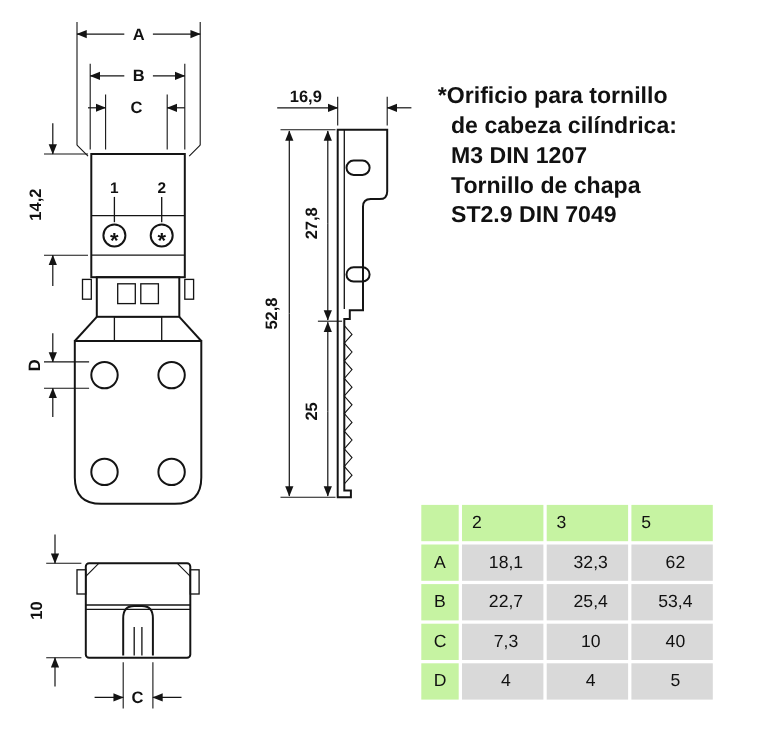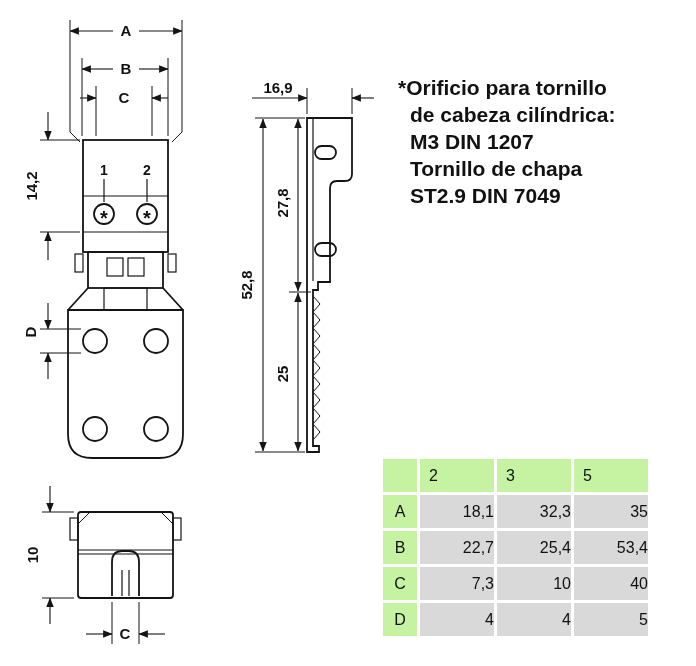--- a/index.html
+++ b/index.html
@@ -20,21 +20,21 @@
   .note { position:absolute; left:398px; top:74px; width:300px; color:#111;
           font-size:21px; font-weight:700; line-height:27px; }
   .note-line { padding-left:12px; }
   .note-line.first { padding-left:0; }
 
   
   .spec-table { position:absolute; left:380px; top:456px; border-collapse:separate;
                 border-spacing:3px; font-size:16px; color:#111; }
   .spec-table th, .spec-table td { font-weight:400; height:33px; vertical-align:middle; }
   .cg   { background:var(--table-green,#c6f3a2); }
-  .cd   { background:var(--table-gray,#d9d9d9); width:74px; text-align:right; padding-left:6px; }
+  .cd   { background:var(--table-gray,#d9d9d9); width:74px; text-align:center; padding-left:6px; }
   .colh { width:74px; text-align:left; padding-left:9px; }
   .rowl, .corner { width:34px; text-align:center; }
 </style>
 </head>
 <body>
 
 <div class="page">
 
   <svg class="drawing" width="696" height="666" viewBox="0 0 696 666">
     <defs>
@@ -206,21 +206,21 @@
       <tr>
         <th class="cg corner"></th>
         <th class="cg colh">2</th>
         <th class="cg colh">3</th>
         <th class="cg colh">5</th>
       </tr>
       <tr>
         <th class="cg rowl">A</th>
         <td class="cd">18,1</td>
         <td class="cd">32,3</td>
-        <td class="cd">35</td>
+        <td class="cd">62</td>
       </tr>
       <tr>
         <th class="cg rowl">B</th>
         <td class="cd">22,7</td>
         <td class="cd">25,4</td>
         <td class="cd">53,4</td>
       </tr>
       <tr>
         <th class="cg rowl">C</th>
         <td class="cd">7,3</td>

